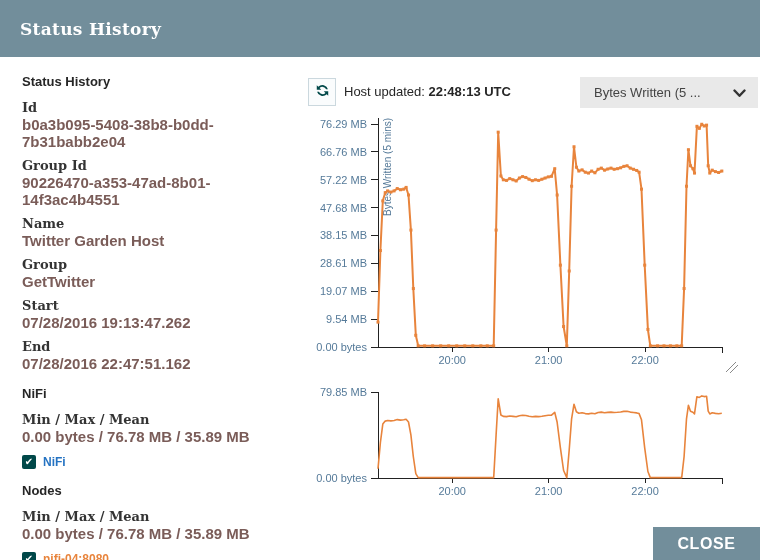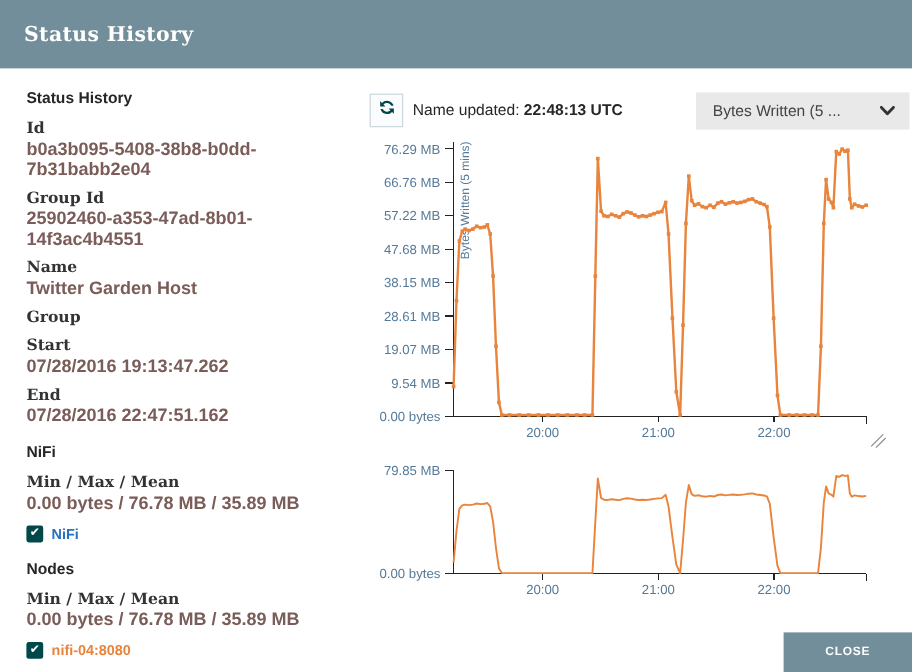--- a/index.html
+++ b/index.html
@@ -36,49 +36,50 @@
                      padding:0 12px 0 14px; box-sizing:border-box; cursor:pointer; }
   .metric-value { font-size:13px; color:#444; white-space:nowrap; overflow:hidden; }
 
   
   .chart-svg { position:absolute; }
   #main-chart { left:300px; top:105px; width:460px; height:275px; }
   #brush-chart { left:300px; top:378px; width:460px; height:128px; }
 
   
   .close-btn { position:absolute; left:653px; top:527px; width:107px; height:33px;
-               background:#728E9B; color:#fff; font-size:10px; font-weight:bold; letter-spacing:.6px;
+               background:#728E9B; color:#fff; font-size:16px; font-weight:bold; letter-spacing:.6px;
                display:flex; align-items:center; justify-content:center; cursor:pointer; border:none; }
 </style>
 </head>
 <body>
 
 <div class="dialog">
 
   <div class="dlg-header">
     <span class="dlg-title">Status History</span>
   </div>
 
   <div class="sidebar">
     <div class="panel-heading">Status History</div>
 
     <div class="field">
       <div class="lbl">Id</div>
       <div class="val">b0a3b095-5408-38b8-b0dd-7b31babb2e04</div>
     </div>
     <div class="field">
       <div class="lbl">Group Id</div>
-      <div class="val">25902460-a353-47ad-8b01-14f3ac4b4551</div>
+      <div class="val">90226470-a353-47ad-8b01-14f3ac4b4551</div>
     </div>
     <div class="field">
       <div class="lbl">Name</div>
       <div class="val">Twitter Garden Host</div>
     </div>
     <div class="field">
       <div class="lbl">Group</div>
+      <div class="val">GetTwitter</div>
     </div>
     <div class="field">
       <div class="lbl">Start</div>
       <div class="val">07/28/2016 19:13:47.262</div>
     </div>
     <div class="field">
       <div class="lbl">End</div>
       <div class="val">07/28/2016 22:47:51.162</div>
     </div>
 
@@ -106,21 +107,21 @@
   <div class="refresh-btn">
     <span>
       <svg width="15" height="15" viewBox="0 0 16 16">
         <path d="M13.8 6.6 A6.1 6.1 0 0 0 3.5 4.0 L1.9 2.4 V7.1 h4.7 L4.9 5.4 a4.2 4.2 0 0 1 6.9 1.2 z" fill="#004849"></path>
         <path d="M2.2 9.4 A6.1 6.1 0 0 0 12.5 12.0 L14.1 13.6 V8.9 H9.4 l1.7 1.7 a4.2 4.2 0 0 1 -6.9 -1.2 z" fill="#004849"></path>
       </svg>
     </span>
   </div>
 
   <div class="last-updated">
-    <span>Name updated:</span>
+    <span>Host updated:</span>
     <b>22:48:13 UTC</b>
   </div>
 
   <div class="metric-dropdown">
     <span class="metric-value">Bytes Written (5 ...</span>
     <span>
       <svg width="13" height="9" viewBox="0 0 13 9">
         <polyline points="1.5,1.5 6.5,6.8 11.5,1.5" fill="none" stroke="#333" stroke-width="2.4" stroke-linecap="round" stroke-linejoin="round"></polyline>
       </svg>
     </span>

